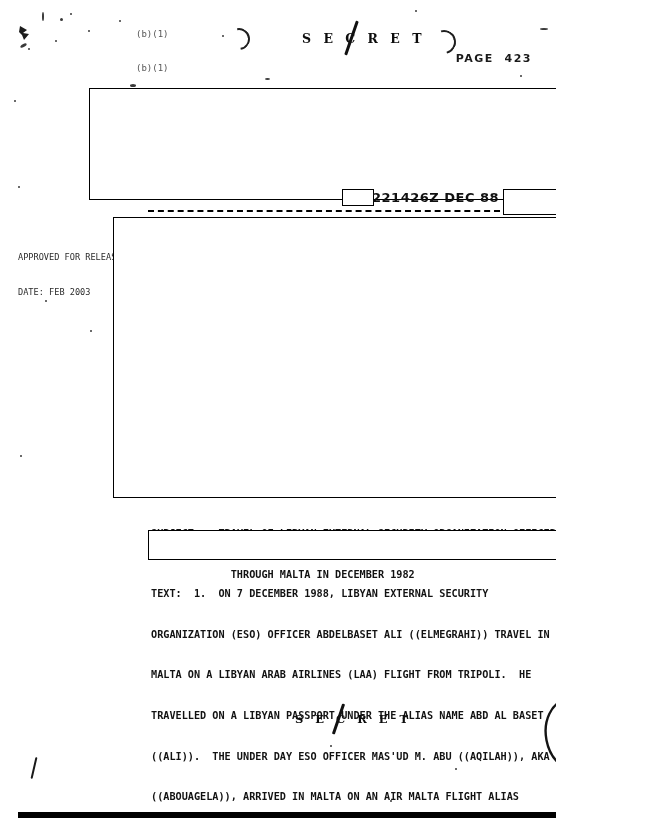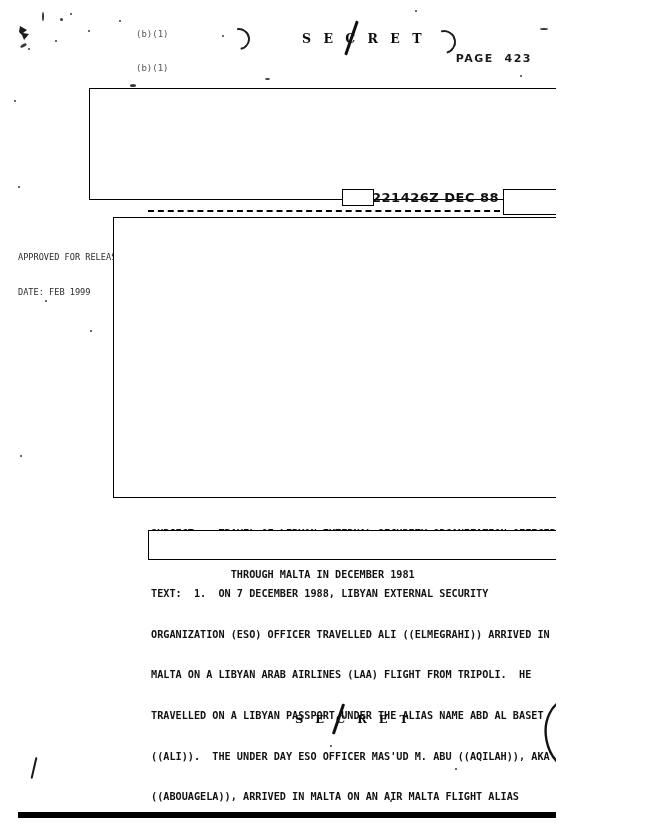--- a/index.html
+++ b/index.html
@@ -234,35 +234,35 @@
 
   <div class="redaction thin" style="left:342px; top:189px; width:32px; height:17px;"></div>
   <div id="dtg">221426Z DEC 88</div>
   <div class="redaction thin" style="left:503px; top:189px; width:82px; height:26px;"></div>
 
   <div class="dashed-rule" style="left:148px; top:210px; width:352px;"></div>
   <div class="dashed-rule" style="left:588px; top:210px; width:44px;"></div>
 
   <div id="release-stamp">
     <div>APPROVED FOR RELEASE</div>
-    <div>DATE: FEB 1999</div>
+    <div>DATE: FEB 2003</div>
   </div>
 
   <div class="redaction" style="left:113px; top:217px; width:521px; height:281px;"></div>
 
   <div id="subject-block">
     <div><span>SUBJECT:</span>   <span>TRAVEL OF LIBYAN EXTERNAL SECURITY ORGANIZATION OFFICERS</span></div>
-    <div>             <span>THROUGH MALTA IN DECEMBER 1981</span></div>
+    <div>             <span>THROUGH MALTA IN DECEMBER 1982</span></div>
   </div>
 
   <div class="redaction" style="left:148px; top:530px; width:492px; height:30px;"></div>
 
   <div id="body-text">
     <div>TEXT:  1.  ON 7 DECEMBER 1988, LIBYAN EXTERNAL SECURITY</div>
-    <div>ORGANIZATION (ESO) OFFICER TRAVELLED ALI ((ELMEGRAHI)) ARRIVED IN</div>
+    <div>ORGANIZATION (ESO) OFFICER ABDELBASET ALI ((ELMEGRAHI)) TRAVEL IN</div>
     <div>MALTA ON A LIBYAN ARAB AIRLINES (LAA) FLIGHT FROM TRIPOLI.  HE</div>
     <div>TRAVELLED ON A LIBYAN PASSPORT UNDER THE ALIAS NAME ABD AL BASET</div>
     <div>((ALI)).  THE UNDER DAY ESO OFFICER MAS'UD M. ABU ((AQILAH)), AKA</div>
     <div>((ABOUAGELA)), ARRIVED IN MALTA ON AN AIR MALTA FLIGHT ALIAS</div>
     
     
     
     
     
     

